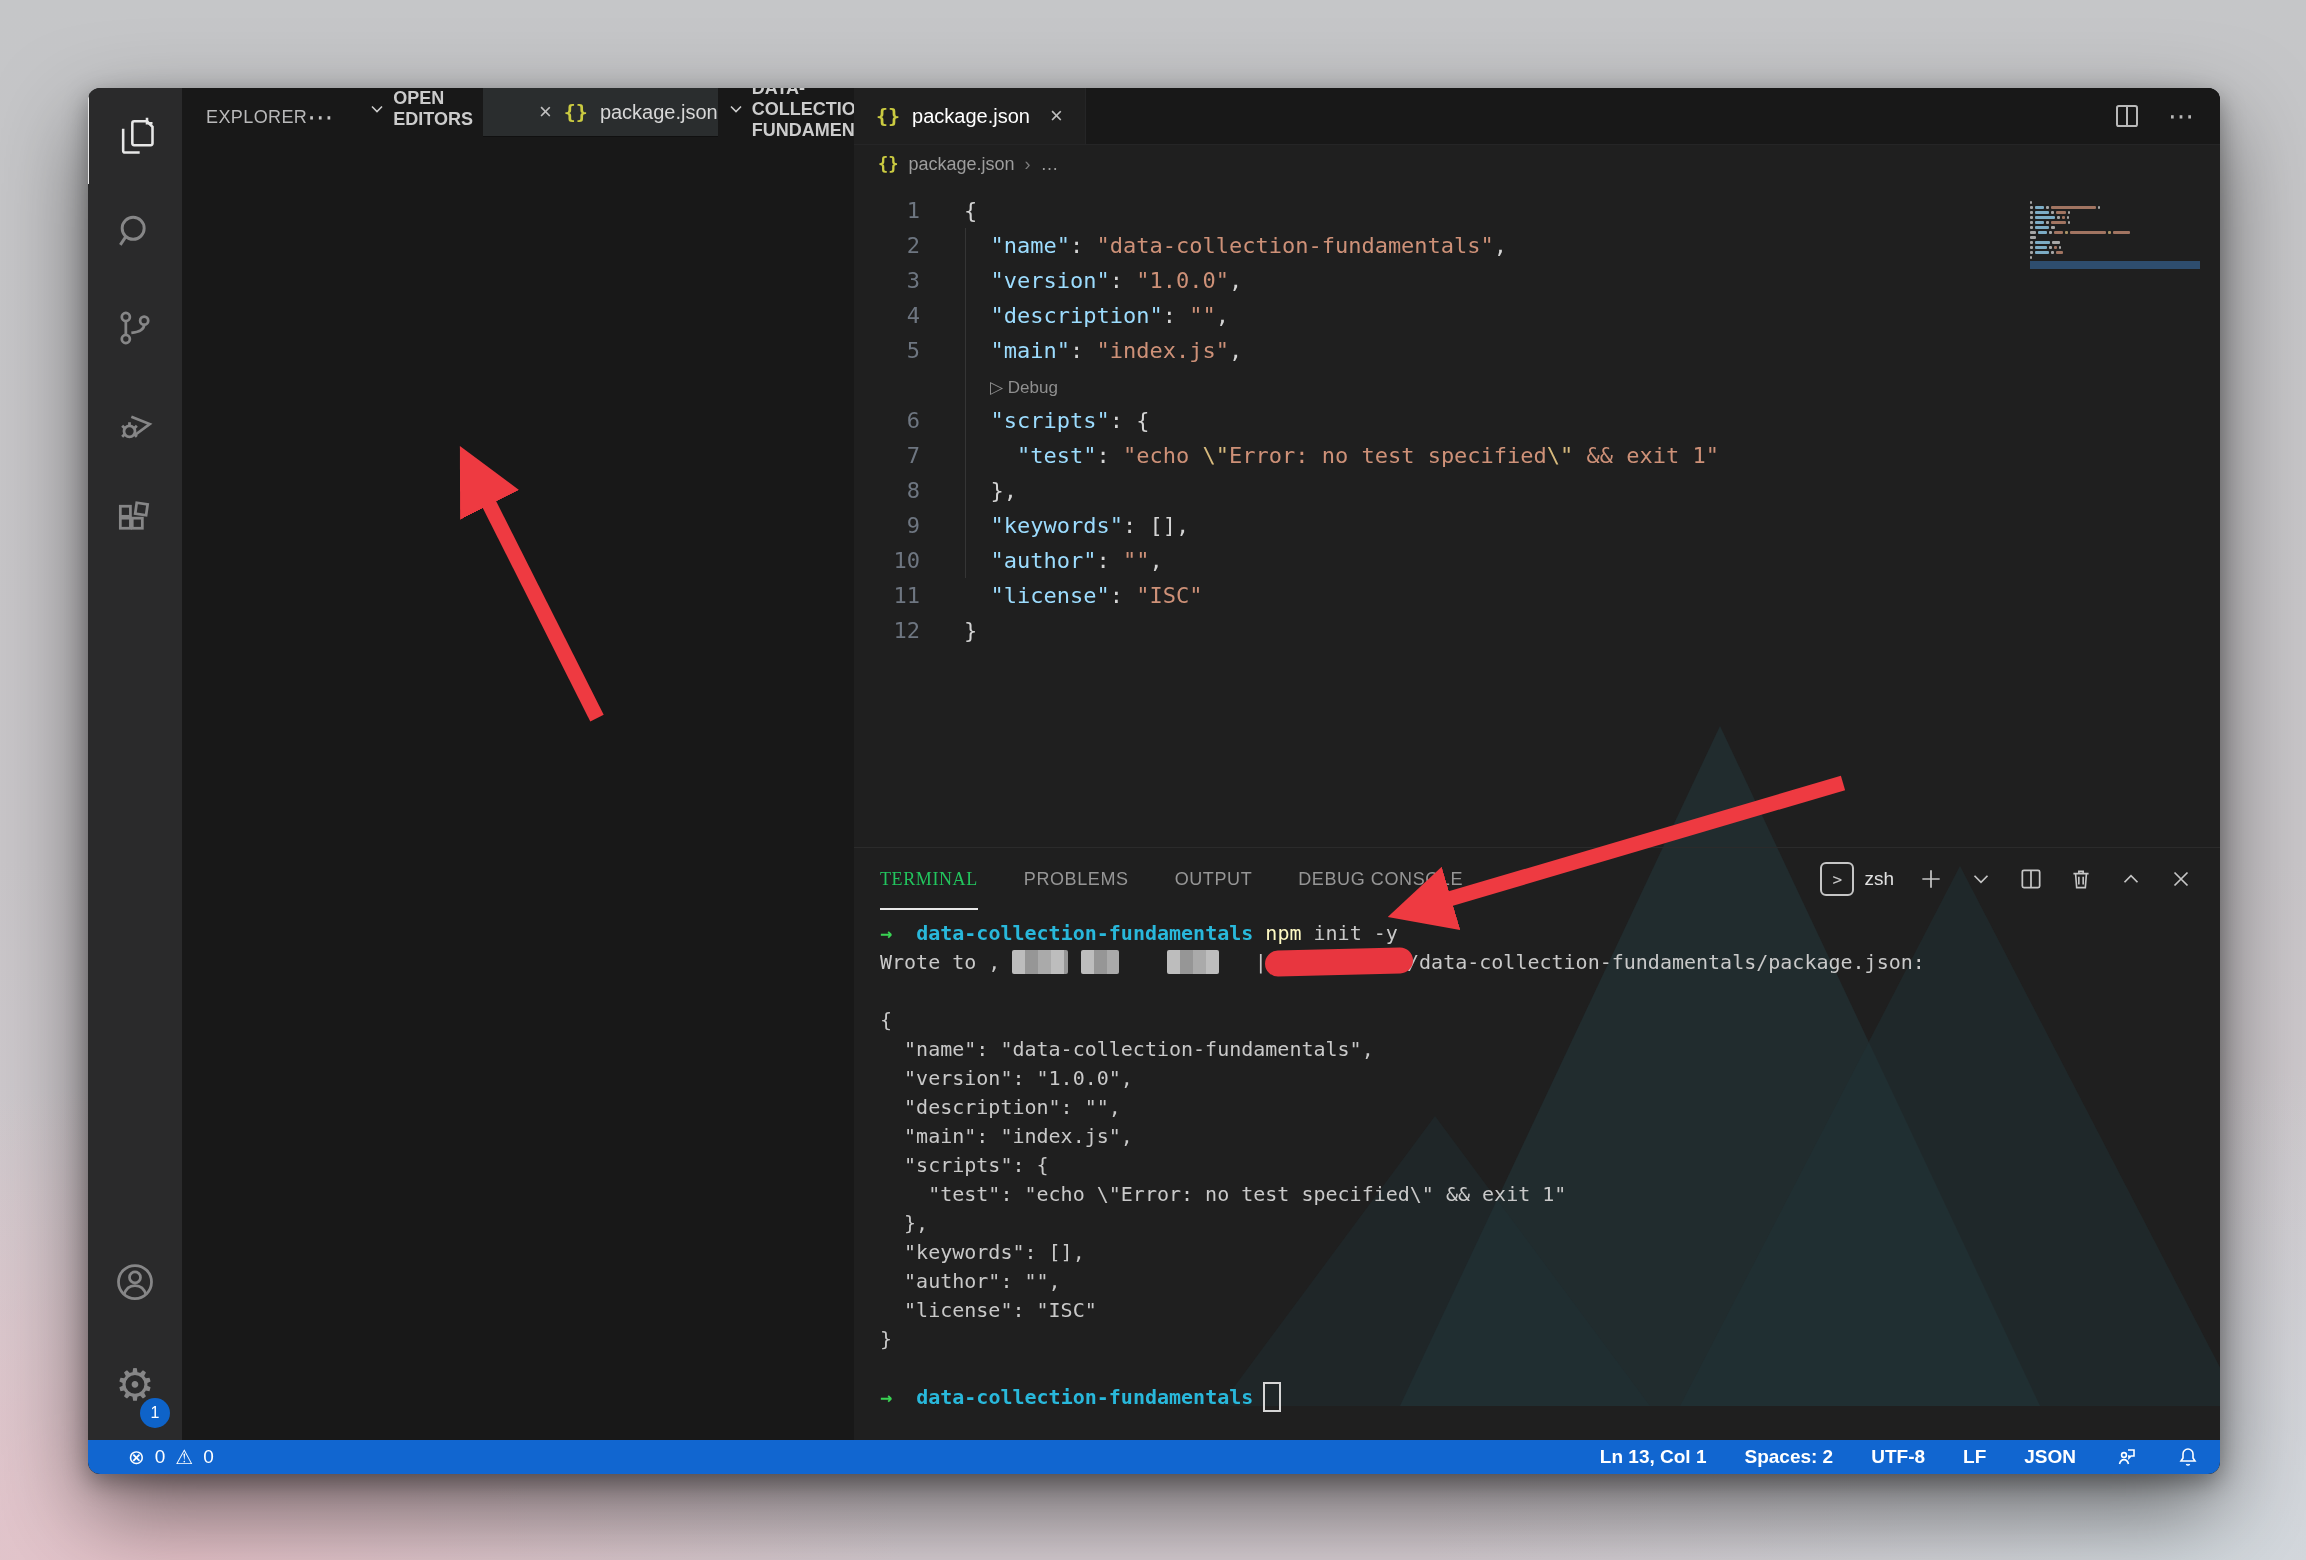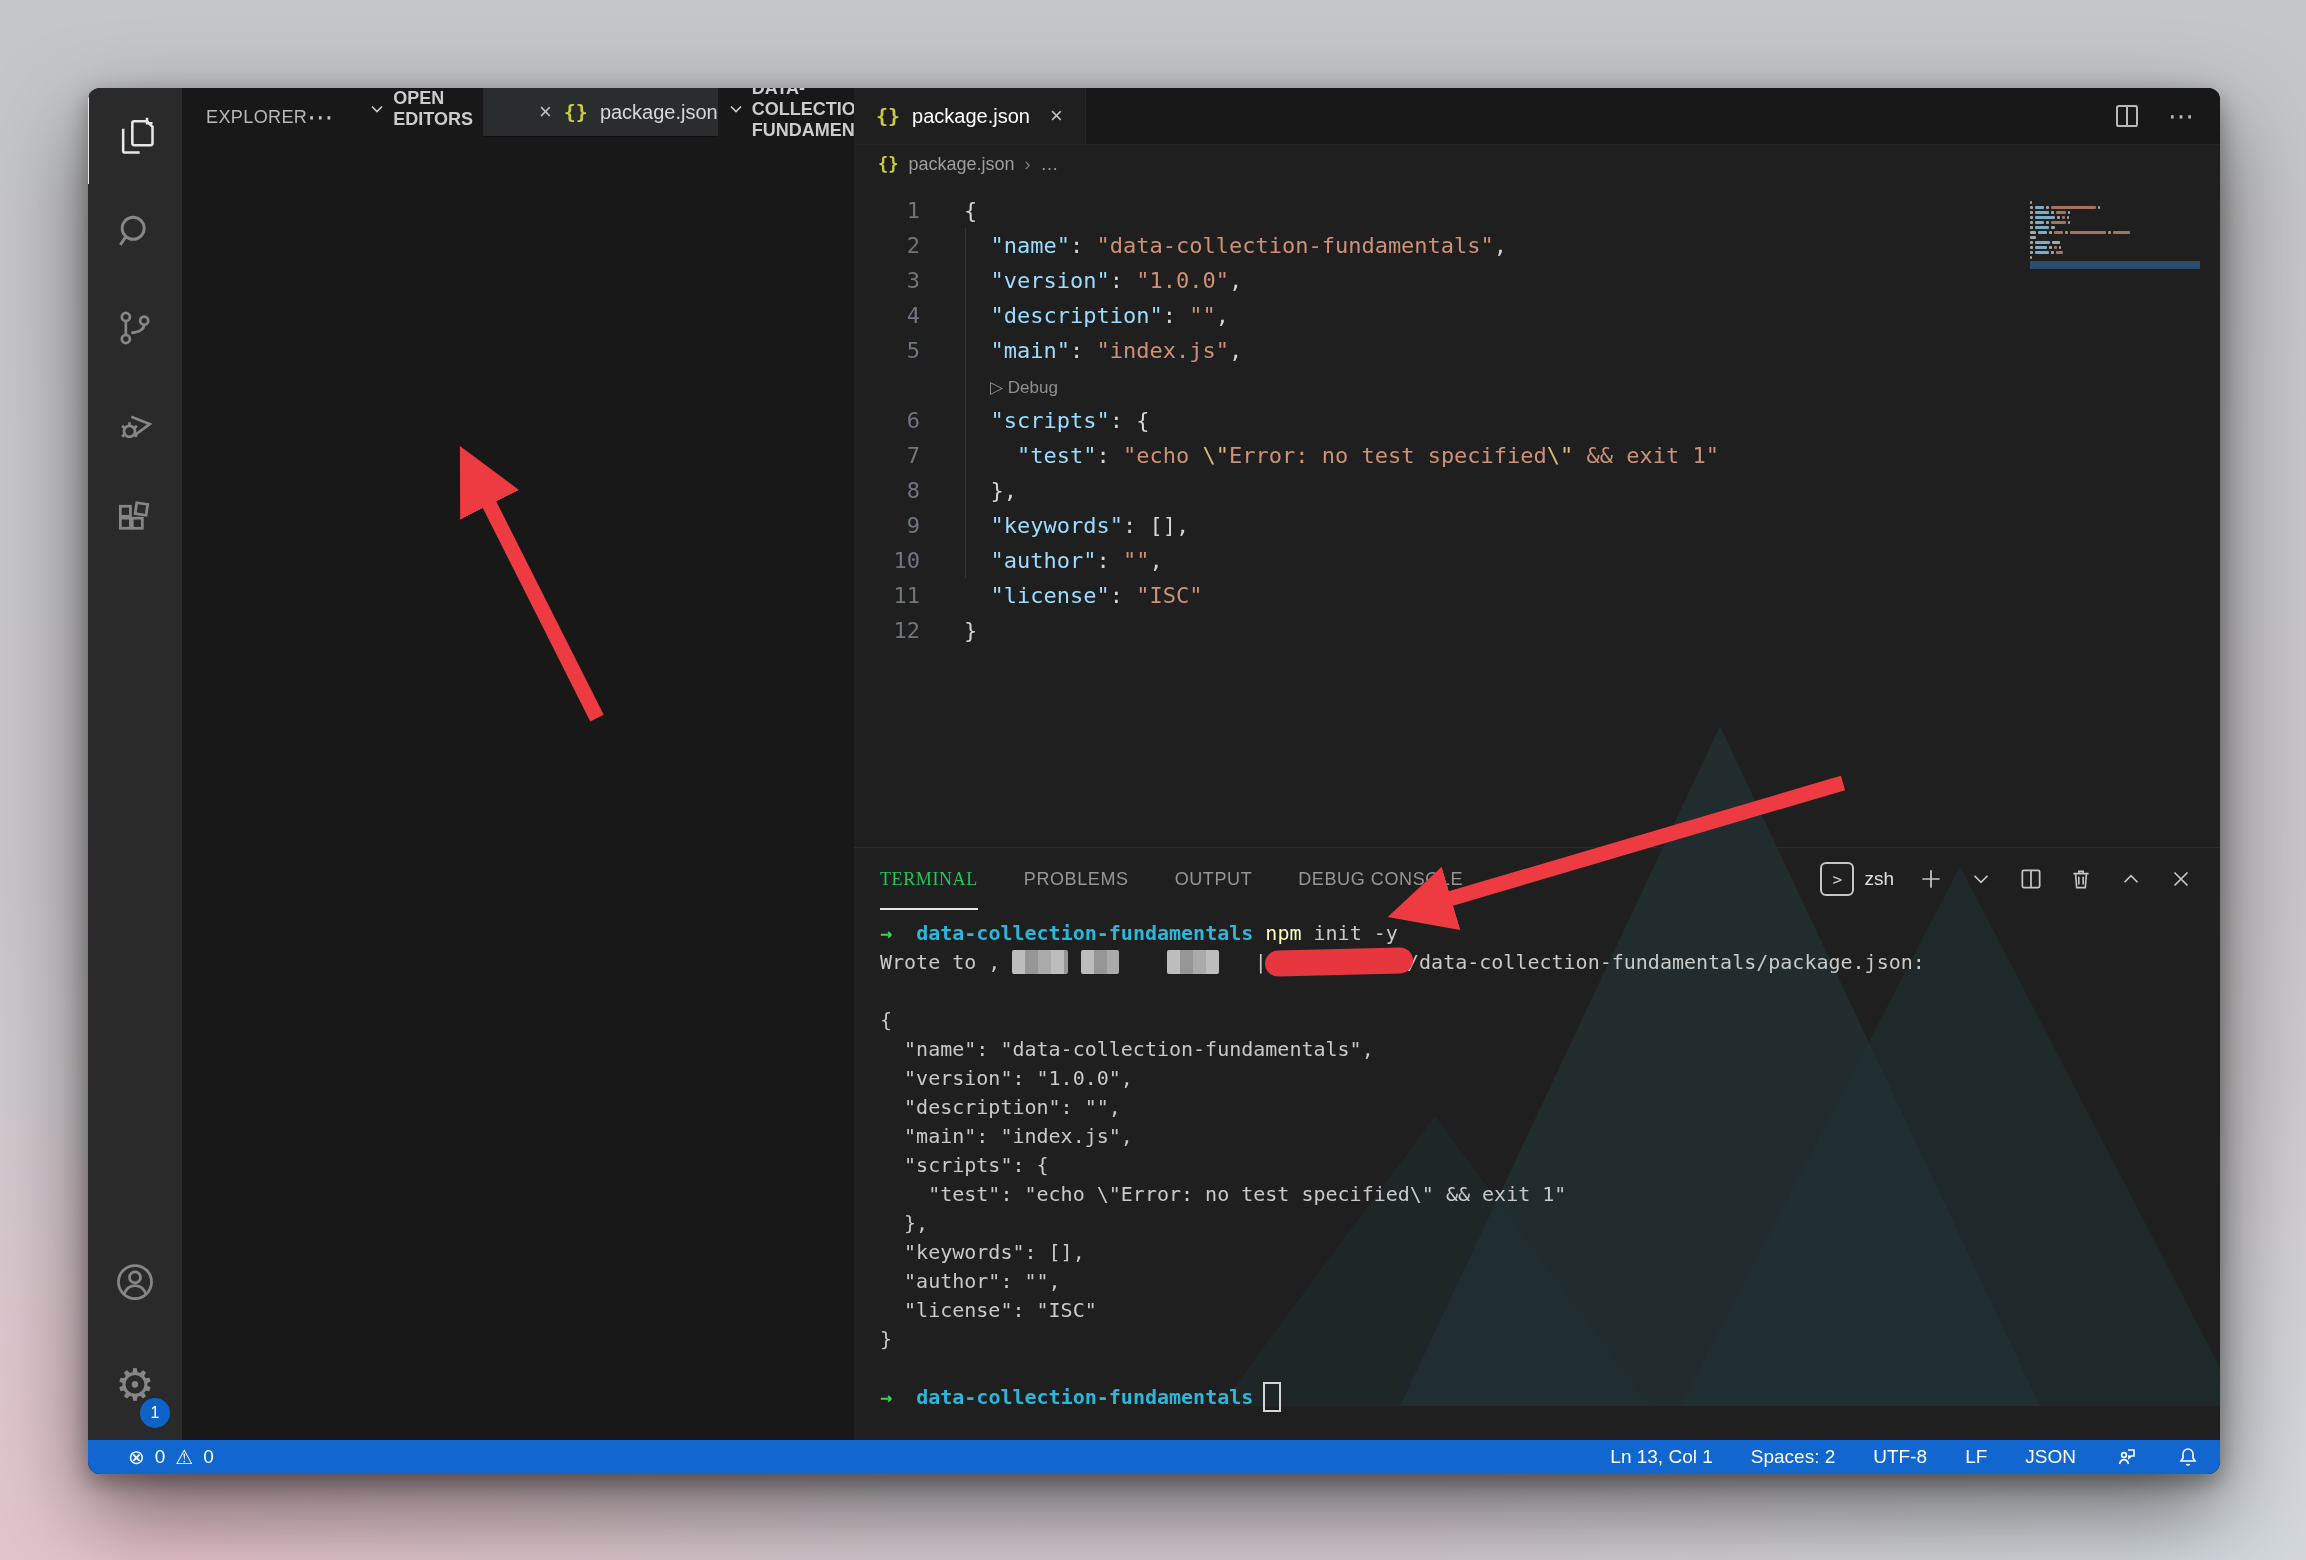--- a/index.html
+++ b/index.html
@@ -93,21 +93,21 @@
   .tline{height:29px;display:flex;align-items:center;white-space:pre;}
   .t-arrow{color:#39d353;font-weight:bold;}
   .t-cwd{color:#29b8db;font-weight:bold;}
   .t-npm{color:#fef9c3;}
   .mosaic{display:inline-block;height:24px;border-radius:2px;vertical-align:middle;background:repeating-linear-gradient(90deg,#bdbdbd 0 13px,#969696 13px 26px,#aaaaaa 26px 39px);}
   .redbar{display:inline-block;height:26px;width:148px;background:#e8363f;border-radius:13px;vertical-align:middle;margin:0 -6px 0 -50px;transform:rotate(-1.5deg);position:relative;z-index:2;}
   .hollow-cursor{display:inline-block;width:14px;height:26px;border:2px solid #d5d5d5;vertical-align:middle;margin-left:10px;}
   
   .statusbar{height:34px;background:#1166d0;color:#ffffff;display:flex;align-items:center;font-size:19px;padding:0 20px;flex:0 0 auto;border-radius:0 0 12px 12px;}
   .sb-left{display:flex;align-items:center;gap:10px;margin-left:20px;cursor:pointer;}
-  .sb-right{margin-left:auto;display:flex;align-items:center;gap:38px;}
+  .sb-right{margin-left:auto;display:flex;align-items:center;gap:38px;font-weight:bold;}
   .sb-item{cursor:pointer;display:flex;align-items:center;gap:8px;}
   .sb-right svg{width:24px;height:24px;}
   .glyph{font-size:20px;}
   
   .annot{position:absolute;left:0;top:0;width:2306px;height:1560px;pointer-events:none;z-index:50;}
 </style>
 </head>
 <body>
 
 <div class="window">

